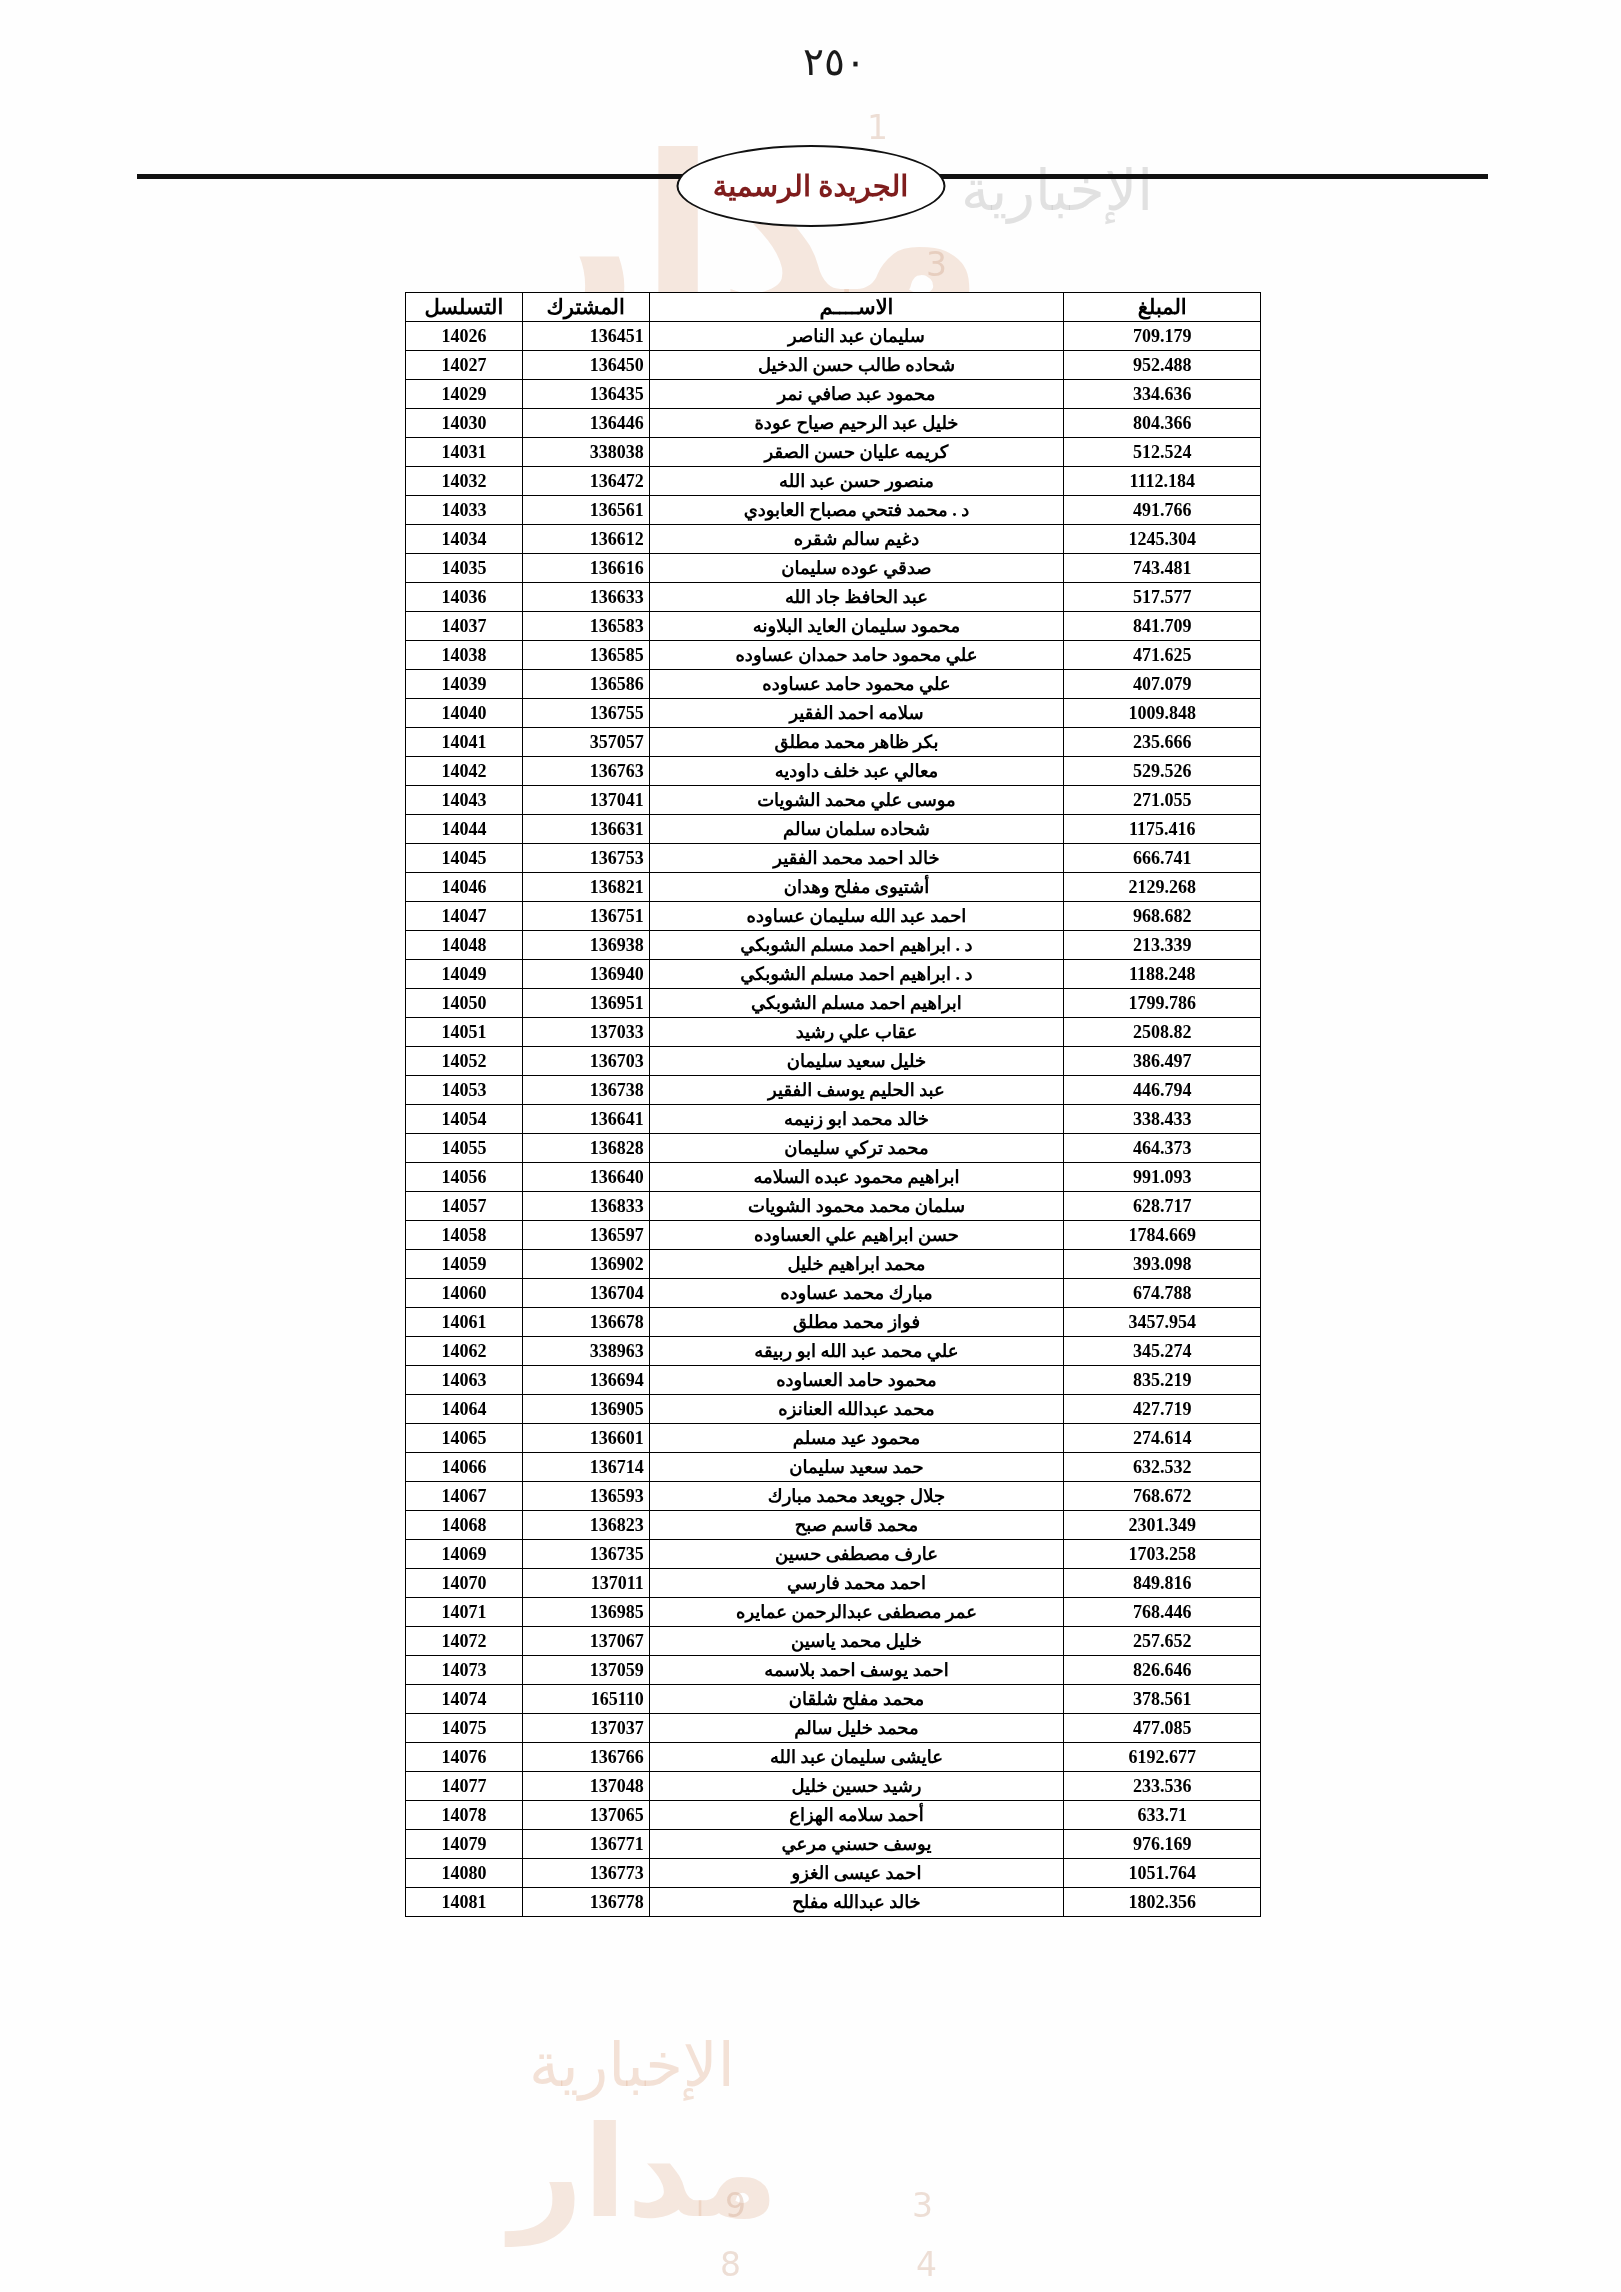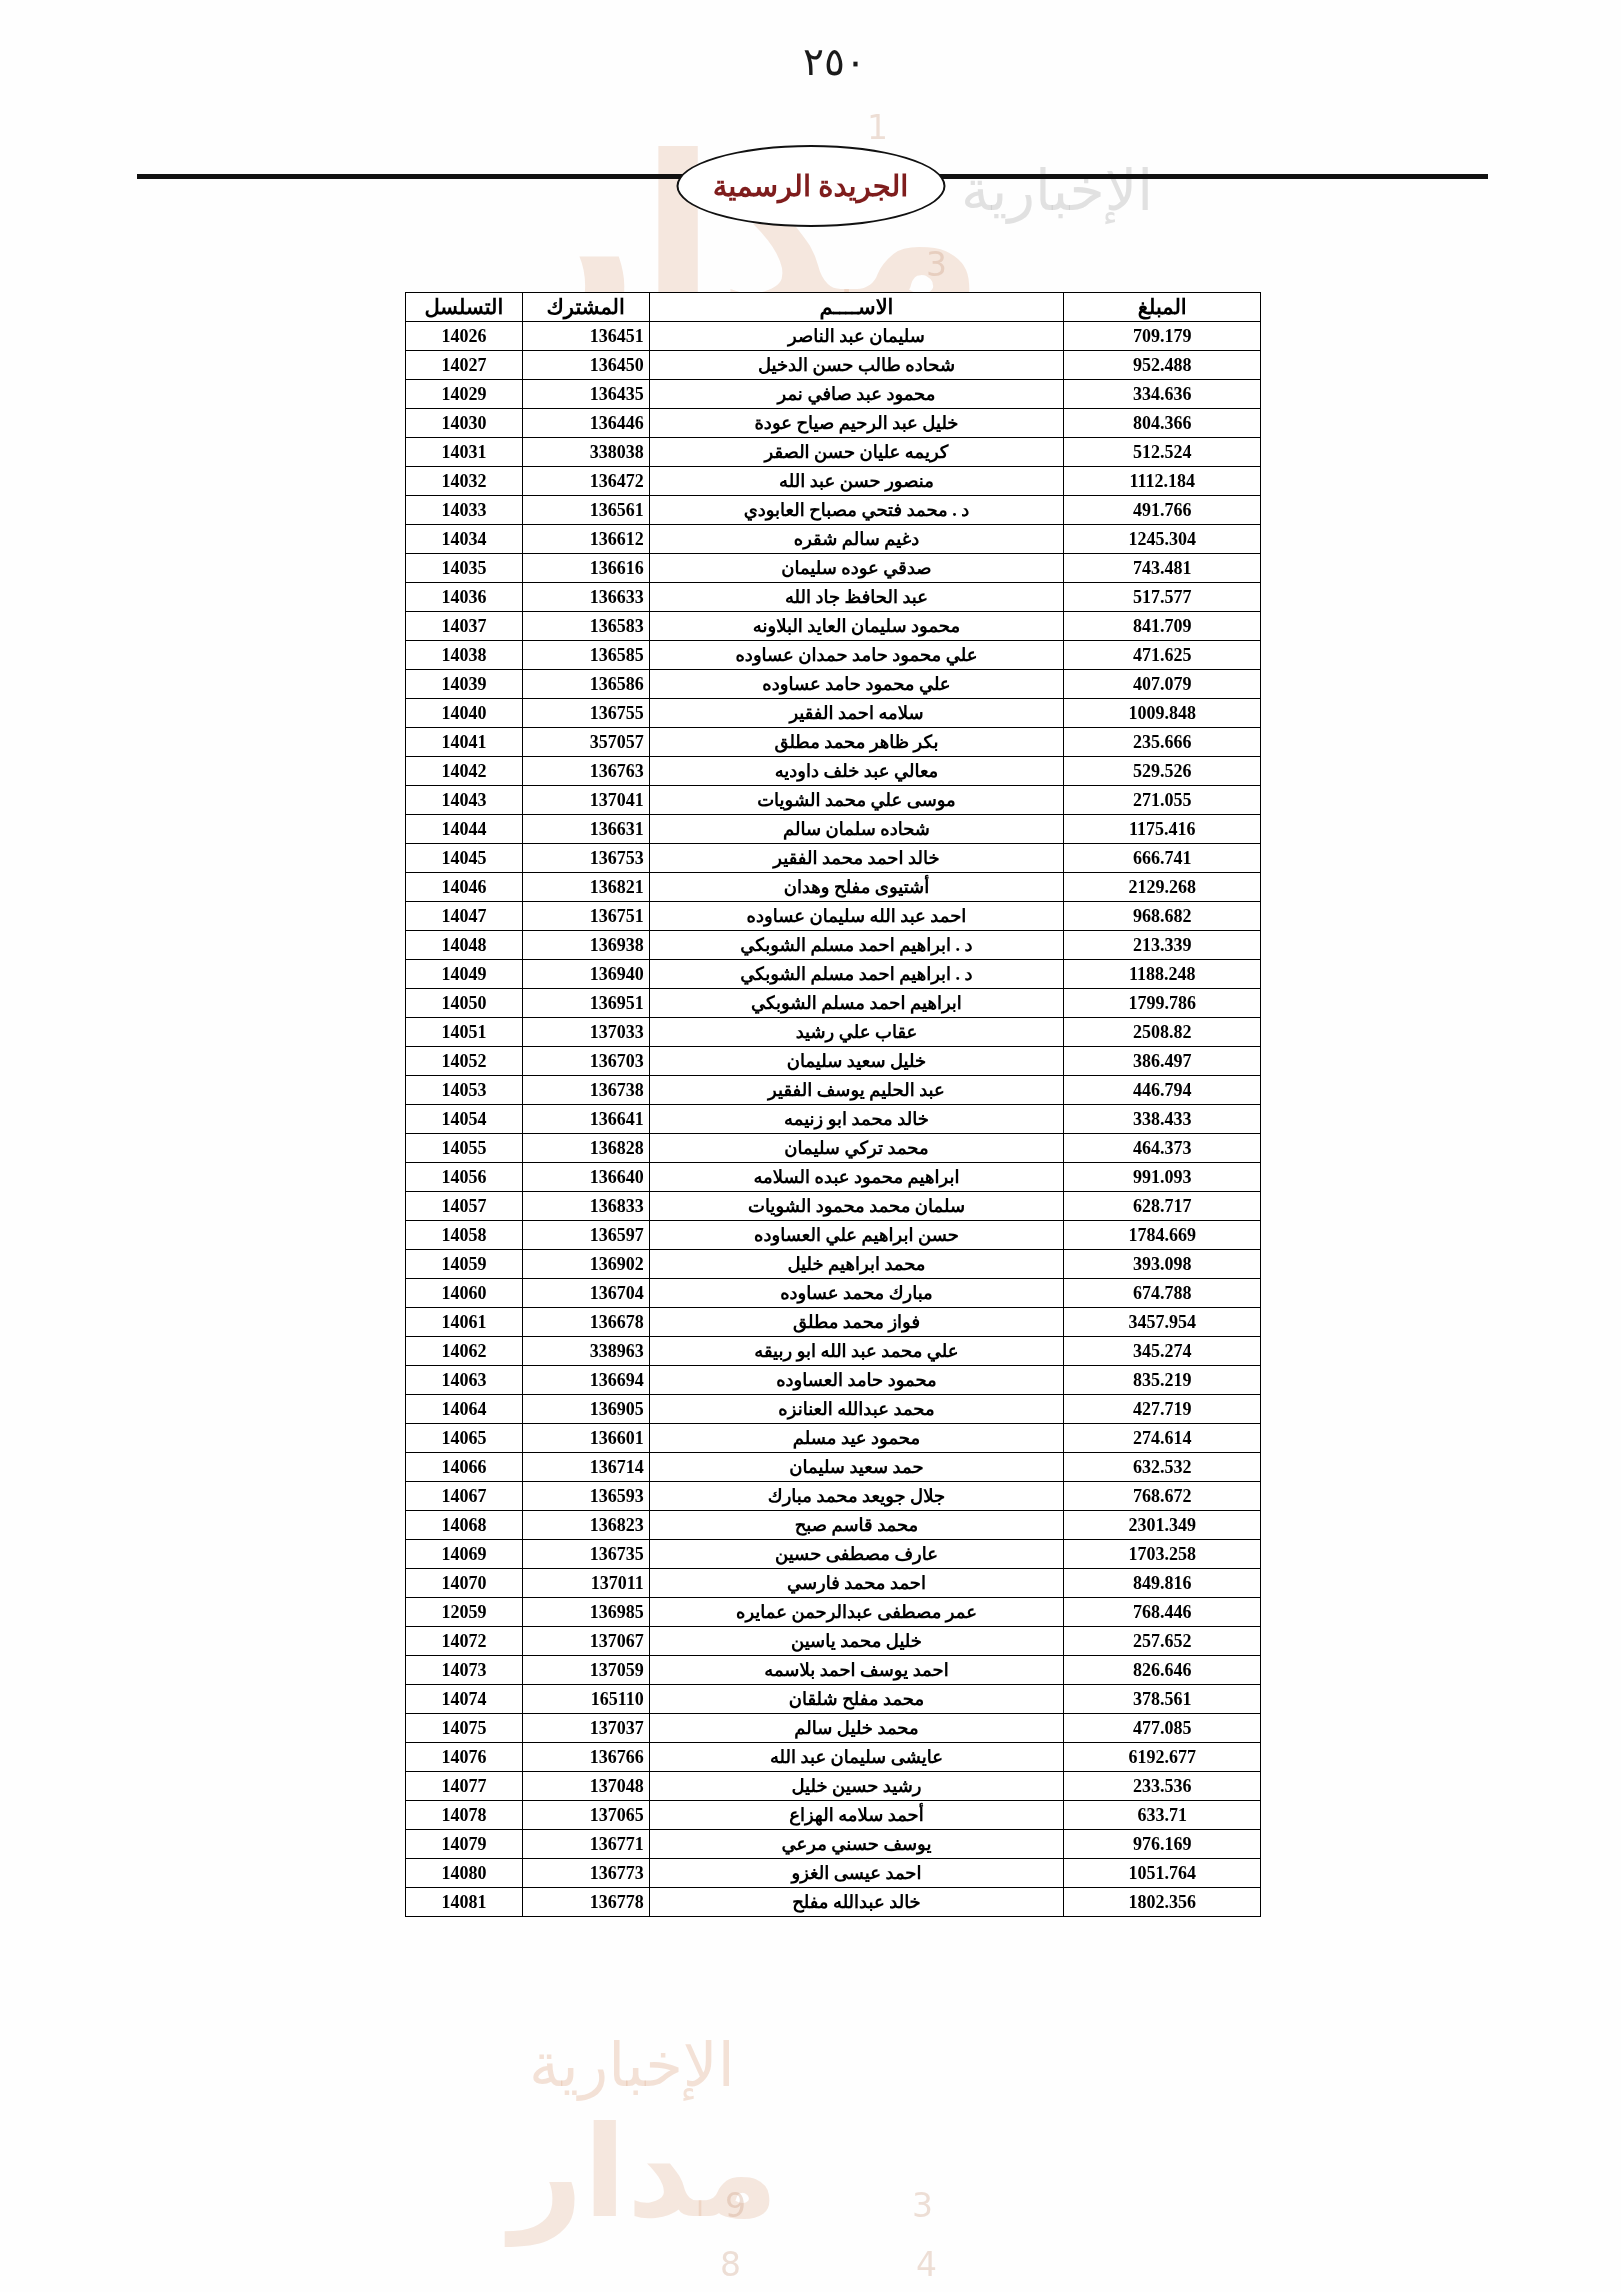--- a/index.html
+++ b/index.html
@@ -479,21 +479,21 @@
           <tr>
             <td class="col-amt">849.816</td>
             <td class="col-name">احمد محمد فارسي</td>
             <td class="col-sub">137011</td>
             <td class="col-seq">14070</td>
           </tr>
           <tr>
             <td class="col-amt">768.446</td>
             <td class="col-name">عمر مصطفى عبدالرحمن عمايره</td>
             <td class="col-sub">136985</td>
-            <td class="col-seq">12059</td>
+            <td class="col-seq">14071</td>
           </tr>
           <tr>
             <td class="col-amt">257.652</td>
             <td class="col-name">خليل محمد ياسين</td>
             <td class="col-sub">137067</td>
             <td class="col-seq">14072</td>
           </tr>
           <tr>
             <td class="col-amt">826.646</td>
             <td class="col-name">احمد يوسف احمد بلاسمه</td>

